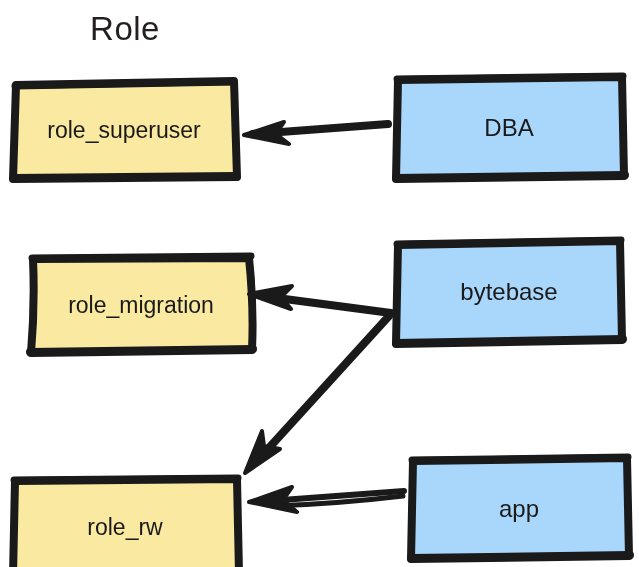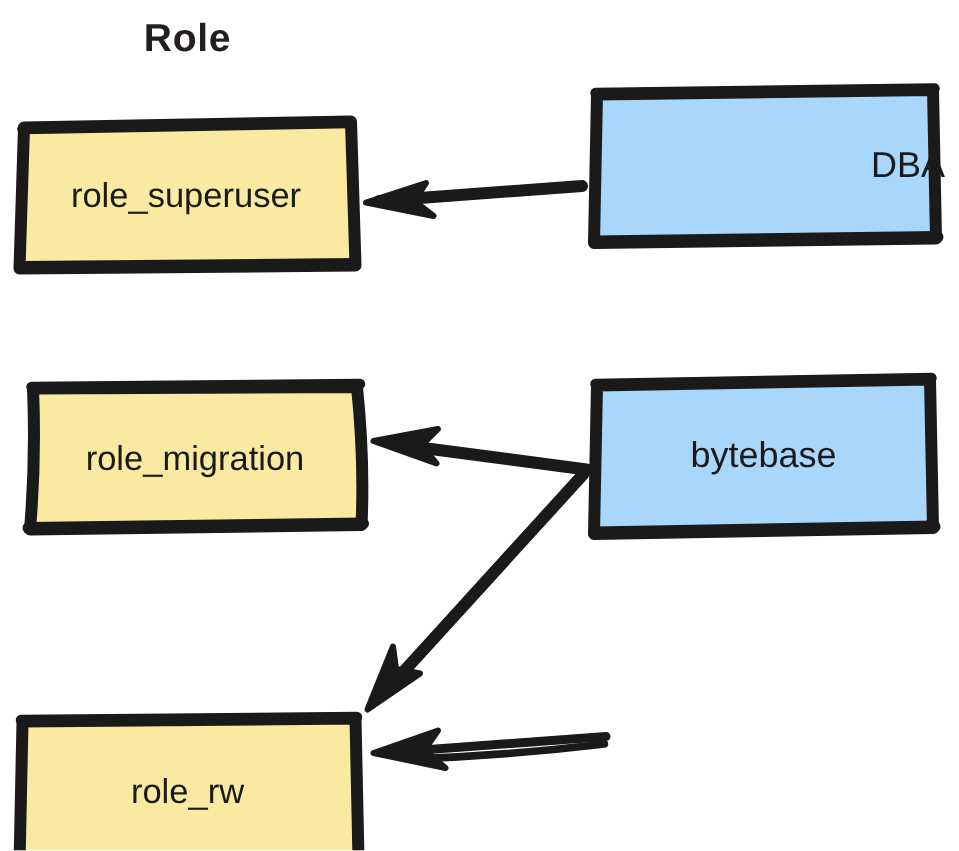--- a/index.html
+++ b/index.html
@@ -13,23 +13,23 @@
   }
   #canvas {
     position: relative;
     width: 639px;
     height: 567px;
     background: #ffffff;
     overflow: hidden;
   }
   .col-header {
     position: absolute;
-    font-size: 26px;
+    font-size: 33px;
     color: #231f20;
-    font-weight: 700;
+    font-weight: 400;
     letter-spacing: 0.5px;
     text-align: center;
     white-space: nowrap;
     line-height: 1;
   }
   #header-role  { left: 35px;  top: 12px; width: 180px; }
   #header-user  { left: 418px; top: 12px; width: 180px; }
 
   .node {
     position: absolute;
@@ -73,56 +73,64 @@
 
   <div class="node role" id="node-role_superuser" style="left:6px; top:76px; width:236px; height:108px;">
     <svg class="face" width="236" height="108" viewBox="0 0 236 108">
       <path d="M10,9 L228,5 L231,101 L7,103 Z" fill="#FAE9A0" stroke="#1a1a1a" stroke-width="8" stroke-linejoin="round" stroke-linecap="round"></path>
       <path d="M9,10 L227,6" fill="none" stroke="#1a1a1a" stroke-width="7" stroke-linecap="round"></path>
       <path d="M8,102 L230,100" fill="none" stroke="#1a1a1a" stroke-width="8" stroke-linecap="round"></path>
     </svg>
     <span class="label">role_superuser</span>
   </div>
 
-  <div class="node role" id="node-role_migration" style="left:12px; top:251px; width:236px; height:108px;align-items:center;">
+  <div class="node role" id="node-role_migration" style="left:23px; top:251px; width:236px; height:108px;align-items:center;">
     <svg class="face" width="236" height="108" viewBox="0 0 236 108">
       <path d="M10,8 L226,7 Q231,55 229,99 L8,102 Q12,55 10,8 Z" fill="#FAE9A0" stroke="#1a1a1a" stroke-width="8" stroke-linejoin="round" stroke-linecap="round"></path>
       <path d="M9,7 L228,5" fill="none" stroke="#1a1a1a" stroke-width="7" stroke-linecap="round"></path>
       <path d="M7,101 L230,98" fill="none" stroke="#1a1a1a" stroke-width="8" stroke-linecap="round"></path>
     </svg>
     <span class="label">role_migration</span>
   </div>
 
   <div class="node role" id="node-role_rw" style="left:6px; top:473px; width:238px; height:108px;">
     <svg class="face" width="238" height="108" viewBox="0 0 238 108">
       <path d="M9,8 L231,6 L233,100 L7,103 Z" fill="#FAE9A0" stroke="#1a1a1a" stroke-width="8" stroke-linejoin="round" stroke-linecap="round"></path>
       <path d="M8,7 L232,5" fill="none" stroke="#1a1a1a" stroke-width="7" stroke-linecap="round"></path>
       <path d="M7,102 L233,99" fill="none" stroke="#1a1a1a" stroke-width="8" stroke-linecap="round"></path>
     </svg>
     <span class="label">role_rw</span>
   </div>
 
-  <div class="node user" id="node-dba" style="left:388px; top:55px; width:242px; height:112px;justify-content:flex-end;">
+  <div class="node user" id="node-dba" style="left:388px; top:72px; width:242px; height:112px;">
     <svg class="face" width="242" height="112" viewBox="0 0 242 112">
       <path d="M10,8 L234,5 L236,104 L8,107 Z" fill="#A9D6FB" stroke="#1a1a1a" stroke-width="8" stroke-linejoin="round" stroke-linecap="round"></path>
       <path d="M9,7 L235,4" fill="none" stroke="#1a1a1a" stroke-width="7" stroke-linecap="round"></path>
       <path d="M8,106 L237,103" fill="none" stroke="#1a1a1a" stroke-width="8" stroke-linecap="round"></path>
     </svg>
     <span class="label">DBA</span>
   </div>
 
-  <div class="node user" id="node-bytebase" style="left:390px; top:248px; width:238px; height:112px;">
+  <div class="node user" id="node-bytebase" style="left:390px; top:236px; width:238px; height:112px;">
     <svg class="face" width="238" height="112" viewBox="0 0 238 112">
       <path d="M8,9 L230,5 L232,104 L6,108 Z" fill="#A9D6FB" stroke="#1a1a1a" stroke-width="8" stroke-linejoin="round" stroke-linecap="round"></path>
       <path d="M7,8 L231,4" fill="none" stroke="#1a1a1a" stroke-width="7" stroke-linecap="round"></path>
       <path d="M6,107 L233,103" fill="none" stroke="#1a1a1a" stroke-width="8" stroke-linecap="round"></path>
     </svg>
     <span class="label">bytebase</span>
   </div>
 
+  <div class="node user" id="node-app" style="left:404px; top:454px; width:230px; height:110px;">
+    <svg class="face" width="230" height="110" viewBox="0 0 230 110">
+      <path d="M9,7 L223,4 L225,102 L7,105 Z" fill="#A9D6FB" stroke="#1a1a1a" stroke-width="8" stroke-linejoin="round" stroke-linecap="round"></path>
+      <path d="M8,6 L224,3" fill="none" stroke="#1a1a1a" stroke-width="7" stroke-linecap="round"></path>
+      <path d="M7,104 L226,101" fill="none" stroke="#1a1a1a" stroke-width="8" stroke-linecap="round"></path>
+    </svg>
+    <span class="label">app</span>
+  </div>
 
   <svg class="layer" viewBox="0 0 639 567" style="z-index:5;">
 
     <g>
       <path d="M388,124 L253,134" fill="none" stroke="#1a1a1a" stroke-width="8" stroke-linecap="round"></path>
       <path d="M244,135 L284,122 L276,134 L289,144 Z" fill="#1a1a1a" stroke="#1a1a1a" stroke-width="4" stroke-linejoin="round"></path>
     </g>
 
     <g>
       <path d="M391,313 L262,296" fill="none" stroke="#1a1a1a" stroke-width="8" stroke-linecap="round"></path>

